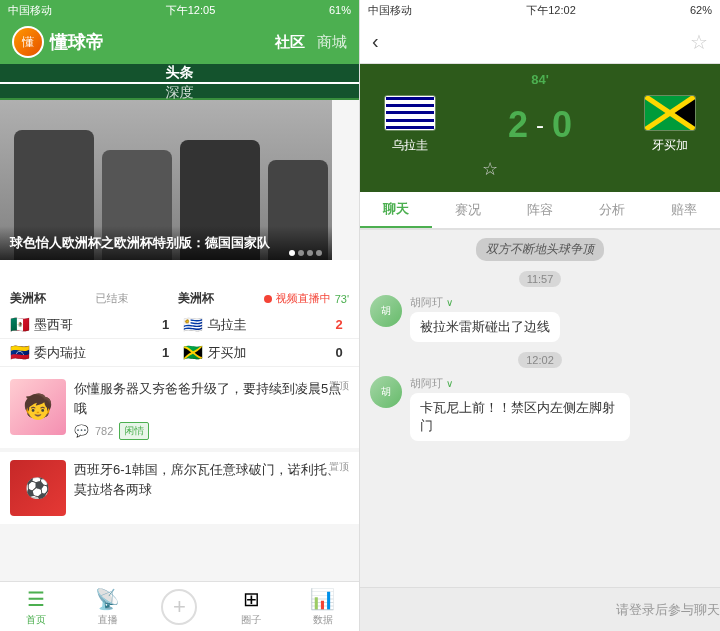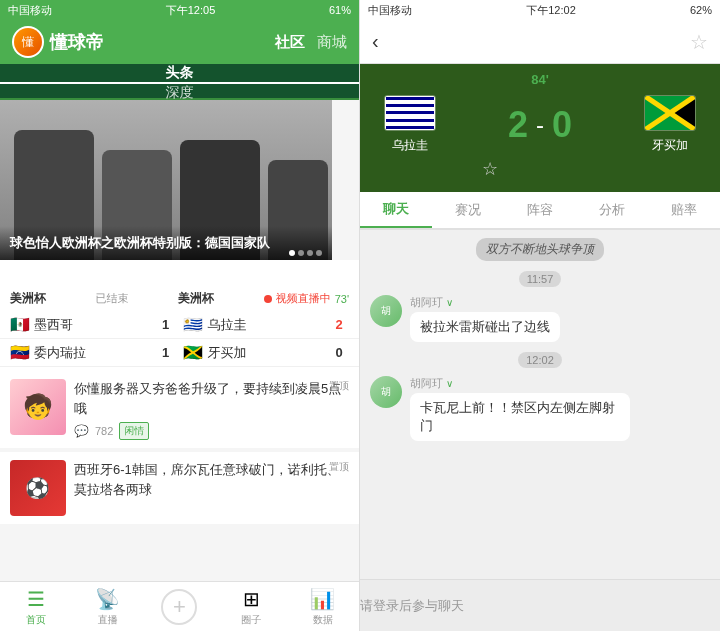--- a/index.html
+++ b/index.html
@@ -94,21 +94,21 @@
     .time-stamp { text-align: center; }
     .time-stamp span { background: rgba(0,0,0,0.1); color: #888; font-size: 11px; padding: 2px 8px; border-radius: 8px; }
 
     .chat-msg { display: flex; align-items: flex-start; gap: 8px; }
     .chat-avatar { width: 32px; height: 32px; border-radius: 50%; flex-shrink: 0; overflow: hidden; background: #ddd; }
     .chat-avatar-inner { width: 100%; height: 100%; background: linear-gradient(135deg, #a5d6a7, #66bb6a); display: flex; align-items: center; justify-content: center; font-size: 10px; color: white; }
     .chat-bubble-wrap { display: flex; flex-direction: column; gap: 2px; }
     .chat-sender { font-size: 11px; color: #999; display: flex; align-items: center; gap: 3px; }
     .chat-bubble { background: white; border-radius: 8px; padding: 6px 10px; font-size: 13px; color: #333; max-width: 220px; }
 
-    .chat-input-bar { height: 52px; background: #ececec; border-top: 1px solid #ddd; display: flex; align-items: center; justify-content: flex-start; }
+    .chat-input-bar { height: 44px; background: #ececec; border-top: 1px solid #ddd; display: flex; align-items: center; justify-content: flex-end; }
     .chat-input-placeholder { color: #999; font-size: 13px; }
 
     
     .hero-bg { width: 332px; height: 160px; background: linear-gradient(180deg, #b0b0b0 0%, #808080 100%); display: flex; align-items: flex-end; justify-content: flex-end; position: relative; }
     .hero-figures { display: flex; align-items: flex-end; height: 150px; justify-content: center; }
     .hero-figure-1 { width: 80px; height: 130px; background: #444; border-radius: 8px 8px 0 0; margin: 0 4px; }
     .hero-figure-2 { width: 70px; height: 110px; background: #555; border-radius: 8px 8px 0 0; margin: 0 4px; }
     .hero-figure-3 { width: 80px; height: 120px; background: #333; border-radius: 8px 8px 0 0; margin: 0 4px; }
     .hero-figure-4 { width: 60px; height: 100px; background: #444; border-radius: 8px 8px 0 0; margin: 0 4px; }
 

